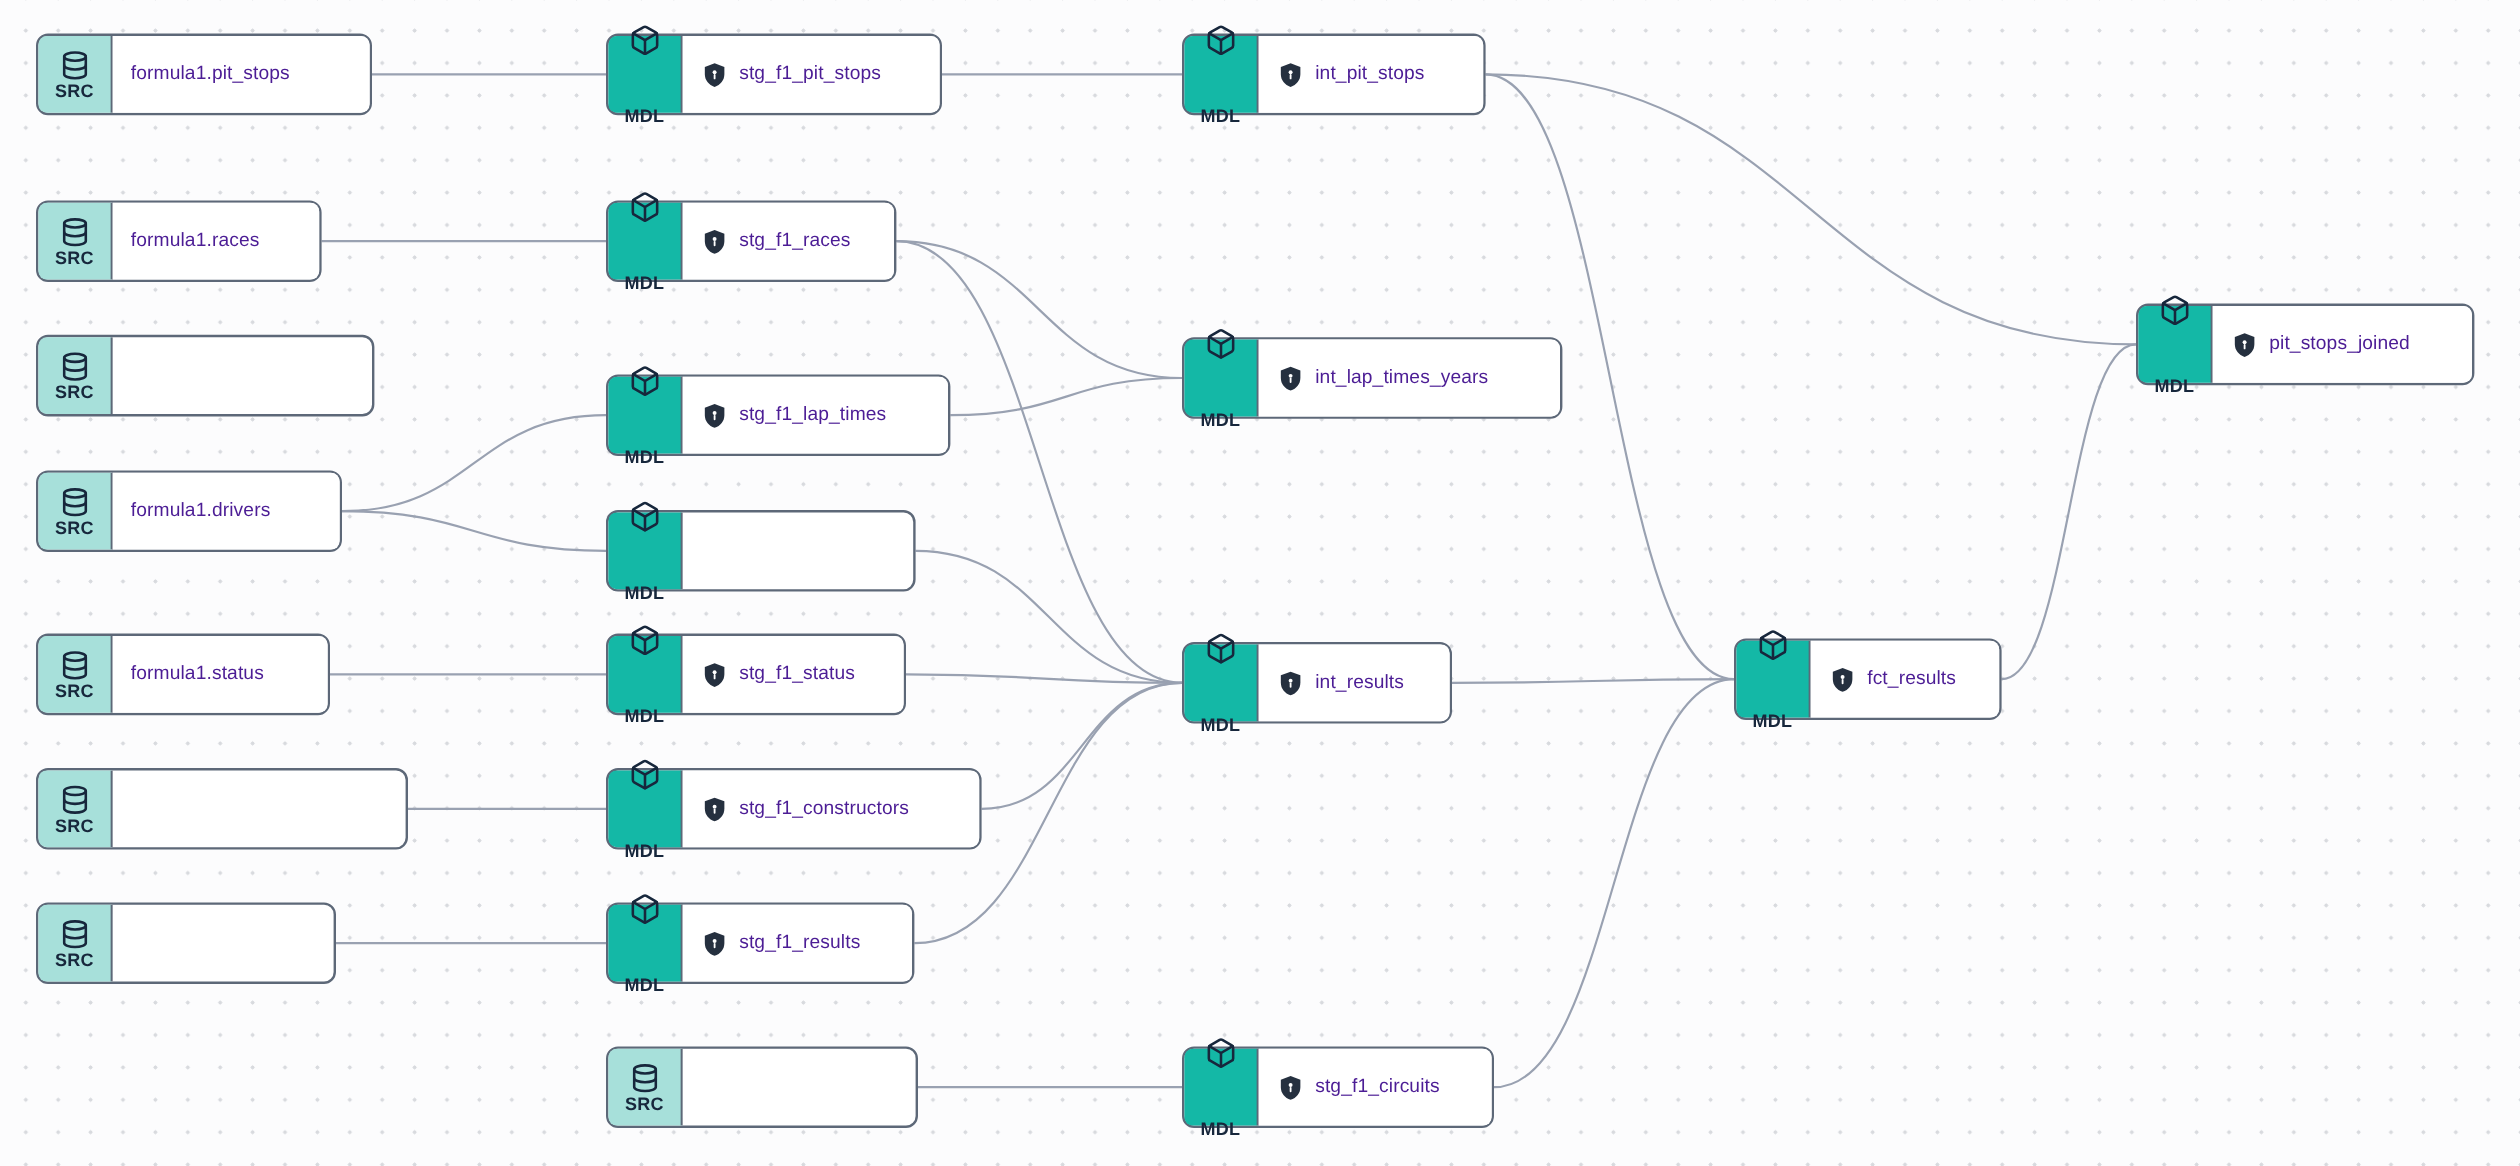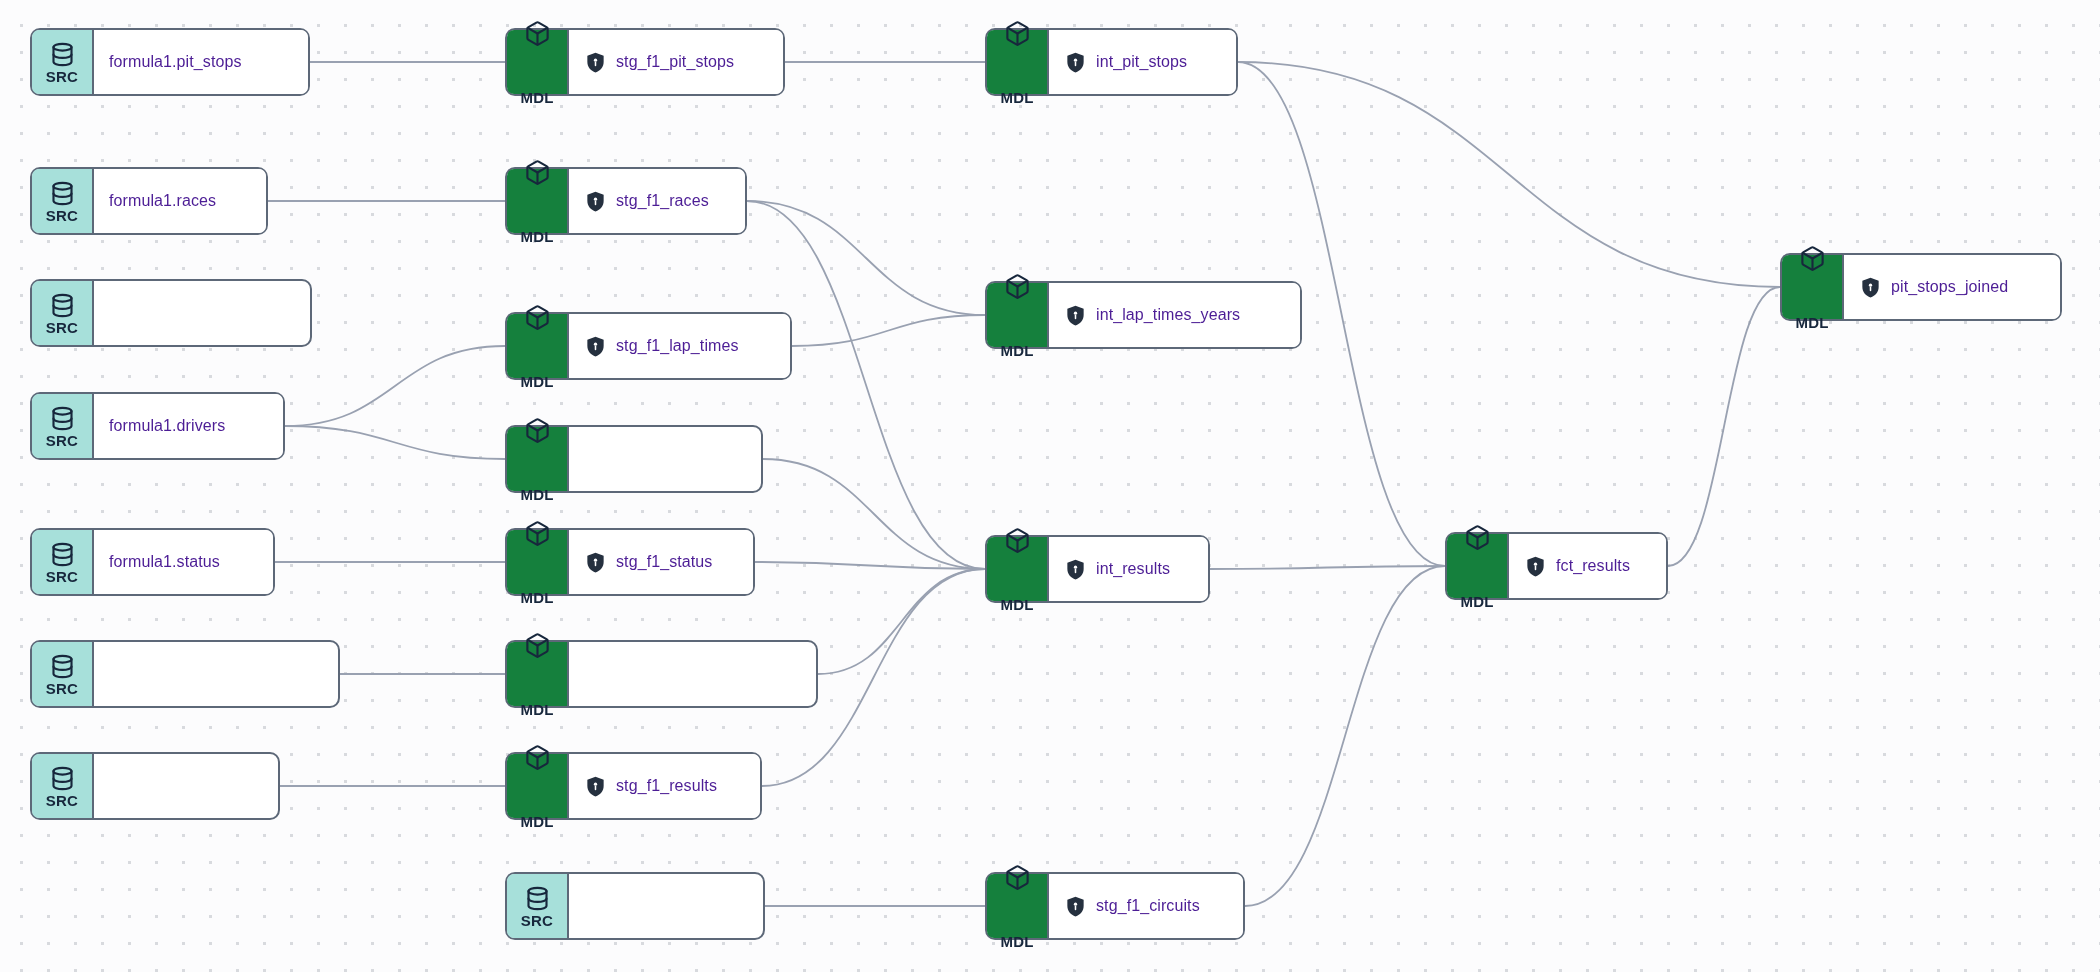--- a/index.html
+++ b/index.html
@@ -17,21 +17,21 @@
     position:absolute;display:flex;align-items:stretch;box-sizing:border-box;
     background:#ffffff;border:2px solid #5d6878;border-radius:10px;
   }
   .badge{
     flex:0 0 60px;width:60px;display:flex;flex-direction:column;
     align-items:center;justify-content:center;gap:0px;
     border-right:2px solid #5d6878;border-radius:7px 0 0 7px;
     color:#17273c;
   }
   .node.source .badge{background:#a7e0da;}
-  .node.model .badge{background:#15803d;gap:42px;}
+  .node.model .badge{background:#14b8a6;gap:42px;}
   .badge-icon{display:flex;margin-bottom:1px;}
   .badge-label{font-size:15px;font-weight:700;letter-spacing:.2px;line-height:1;}
   .body{
     flex:1;display:flex;align-items:center;gap:9px;
     padding:0 15px;background:#ffffff;border-radius:0 7px 7px 0;
     overflow:hidden;
   }
   .shield{display:flex;flex:0 0 auto;}
   .label{
     font-size:16px;font-weight:400;color:#4c1d95;white-space:nowrap;
@@ -278,20 +278,30 @@
         <div class="badge">
           <span class="badge-icon">
             <svg viewBox="0 0 24 24" width="27" height="27" fill="none" stroke="#17273c" stroke-width="1.9" stroke-linecap="round" stroke-linejoin="round">
               <path d="M21 16V8a2 2 0 0 0-1-1.73l-7-4a2 2 0 0 0-2 0l-7 4A2 2 0 0 0 3 8v8a2 2 0 0 0 1 1.73l7 4a2 2 0 0 0 2 0l7-4A2 2 0 0 0 21 16z"></path>
               <polyline points="3.27 6.96 12 12.01 20.73 6.96"></polyline>
               <line x1="12" y1="22.08" x2="12" y2="12"></line>
             </svg>
           </span>
           <span class="badge-label">MDL</span>
         </div>
+        <div class="body">
+          <span class="shield">
+            <svg viewBox="0 0 24 24" width="23" height="23">
+              <path fill="#25303f" d="M12 1.8 20.5 5v6.2c0 5.6-3.4 9.4-8.5 11.2-5.1-1.8-8.5-5.6-8.5-11.2V5Z"></path>
+              <circle cx="12" cy="9.6" r="1.7" fill="#ffffff"></circle>
+              <rect x="11.2" y="11.2" width="1.6" height="4.6" rx="0.8" fill="#ffffff"></rect>
+            </svg>
+          </span>
+          <span class="label">stg_f1_constructors</span>
+        </div>
       </div>
       <div class="node model" style="left: 505px; top: 752px; width: 257px; height: 68px;">
         <div class="badge">
           <span class="badge-icon">
             <svg viewBox="0 0 24 24" width="27" height="27" fill="none" stroke="#17273c" stroke-width="1.9" stroke-linecap="round" stroke-linejoin="round">
               <path d="M21 16V8a2 2 0 0 0-1-1.73l-7-4a2 2 0 0 0-2 0l-7 4A2 2 0 0 0 3 8v8a2 2 0 0 0 1 1.73l7 4a2 2 0 0 0 2 0l7-4A2 2 0 0 0 21 16z"></path>
               <polyline points="3.27 6.96 12 12.01 20.73 6.96"></polyline>
               <line x1="12" y1="22.08" x2="12" y2="12"></line>
             </svg>
           </span>

